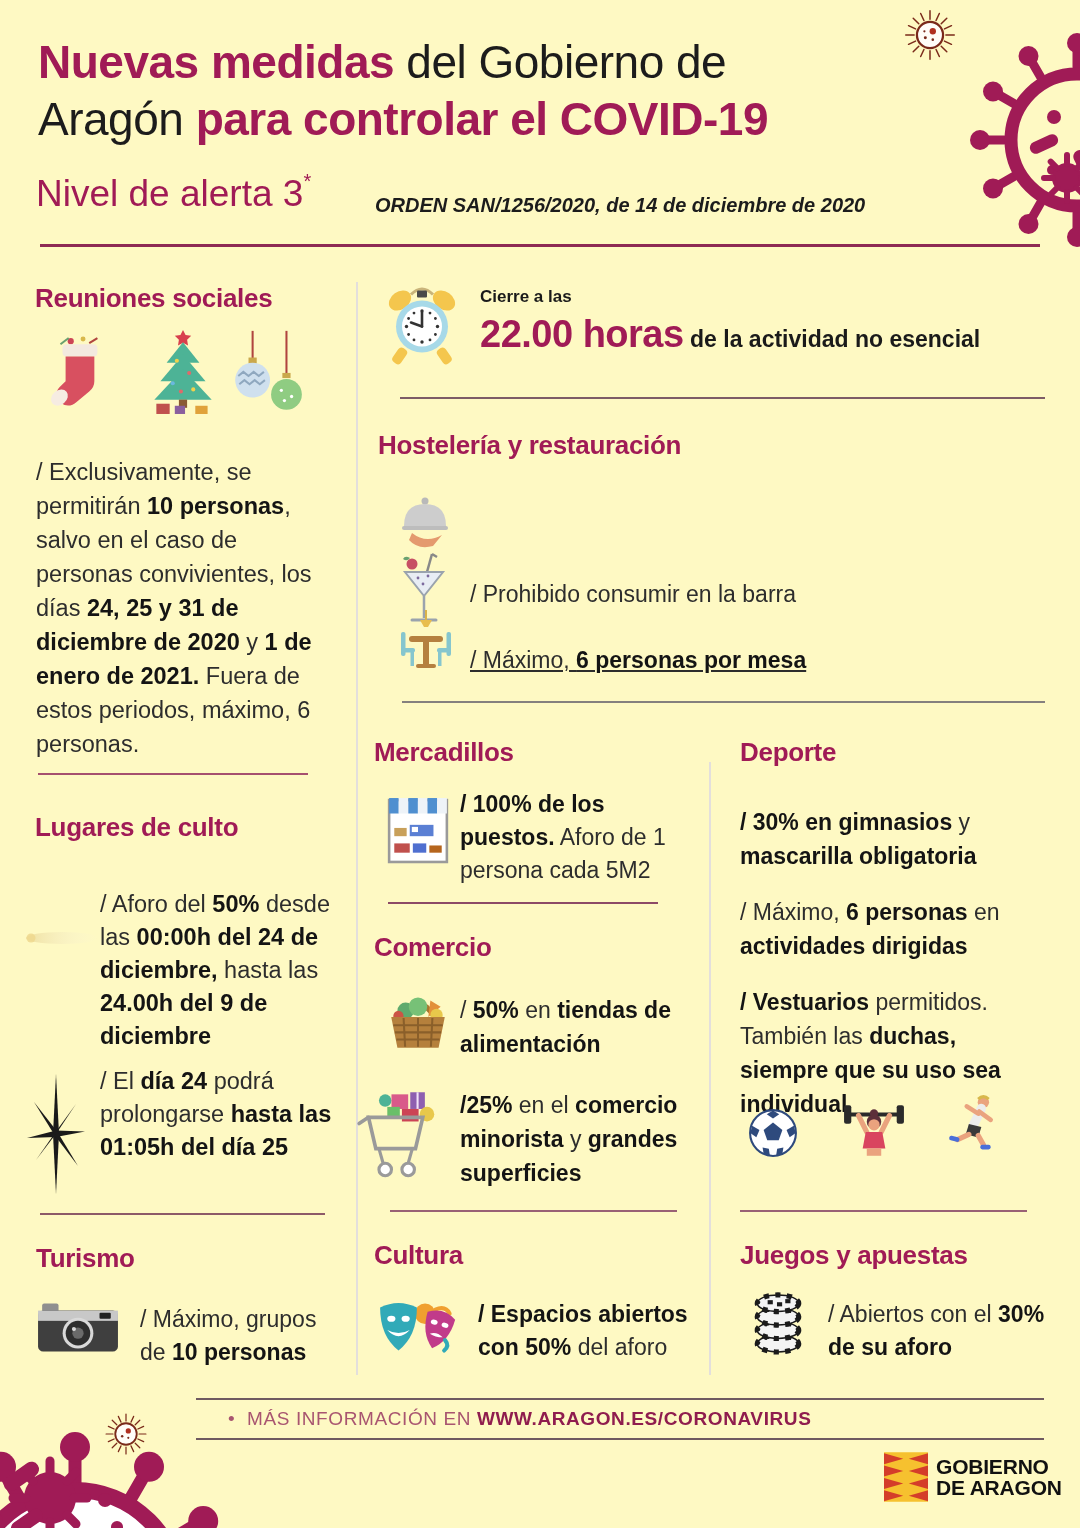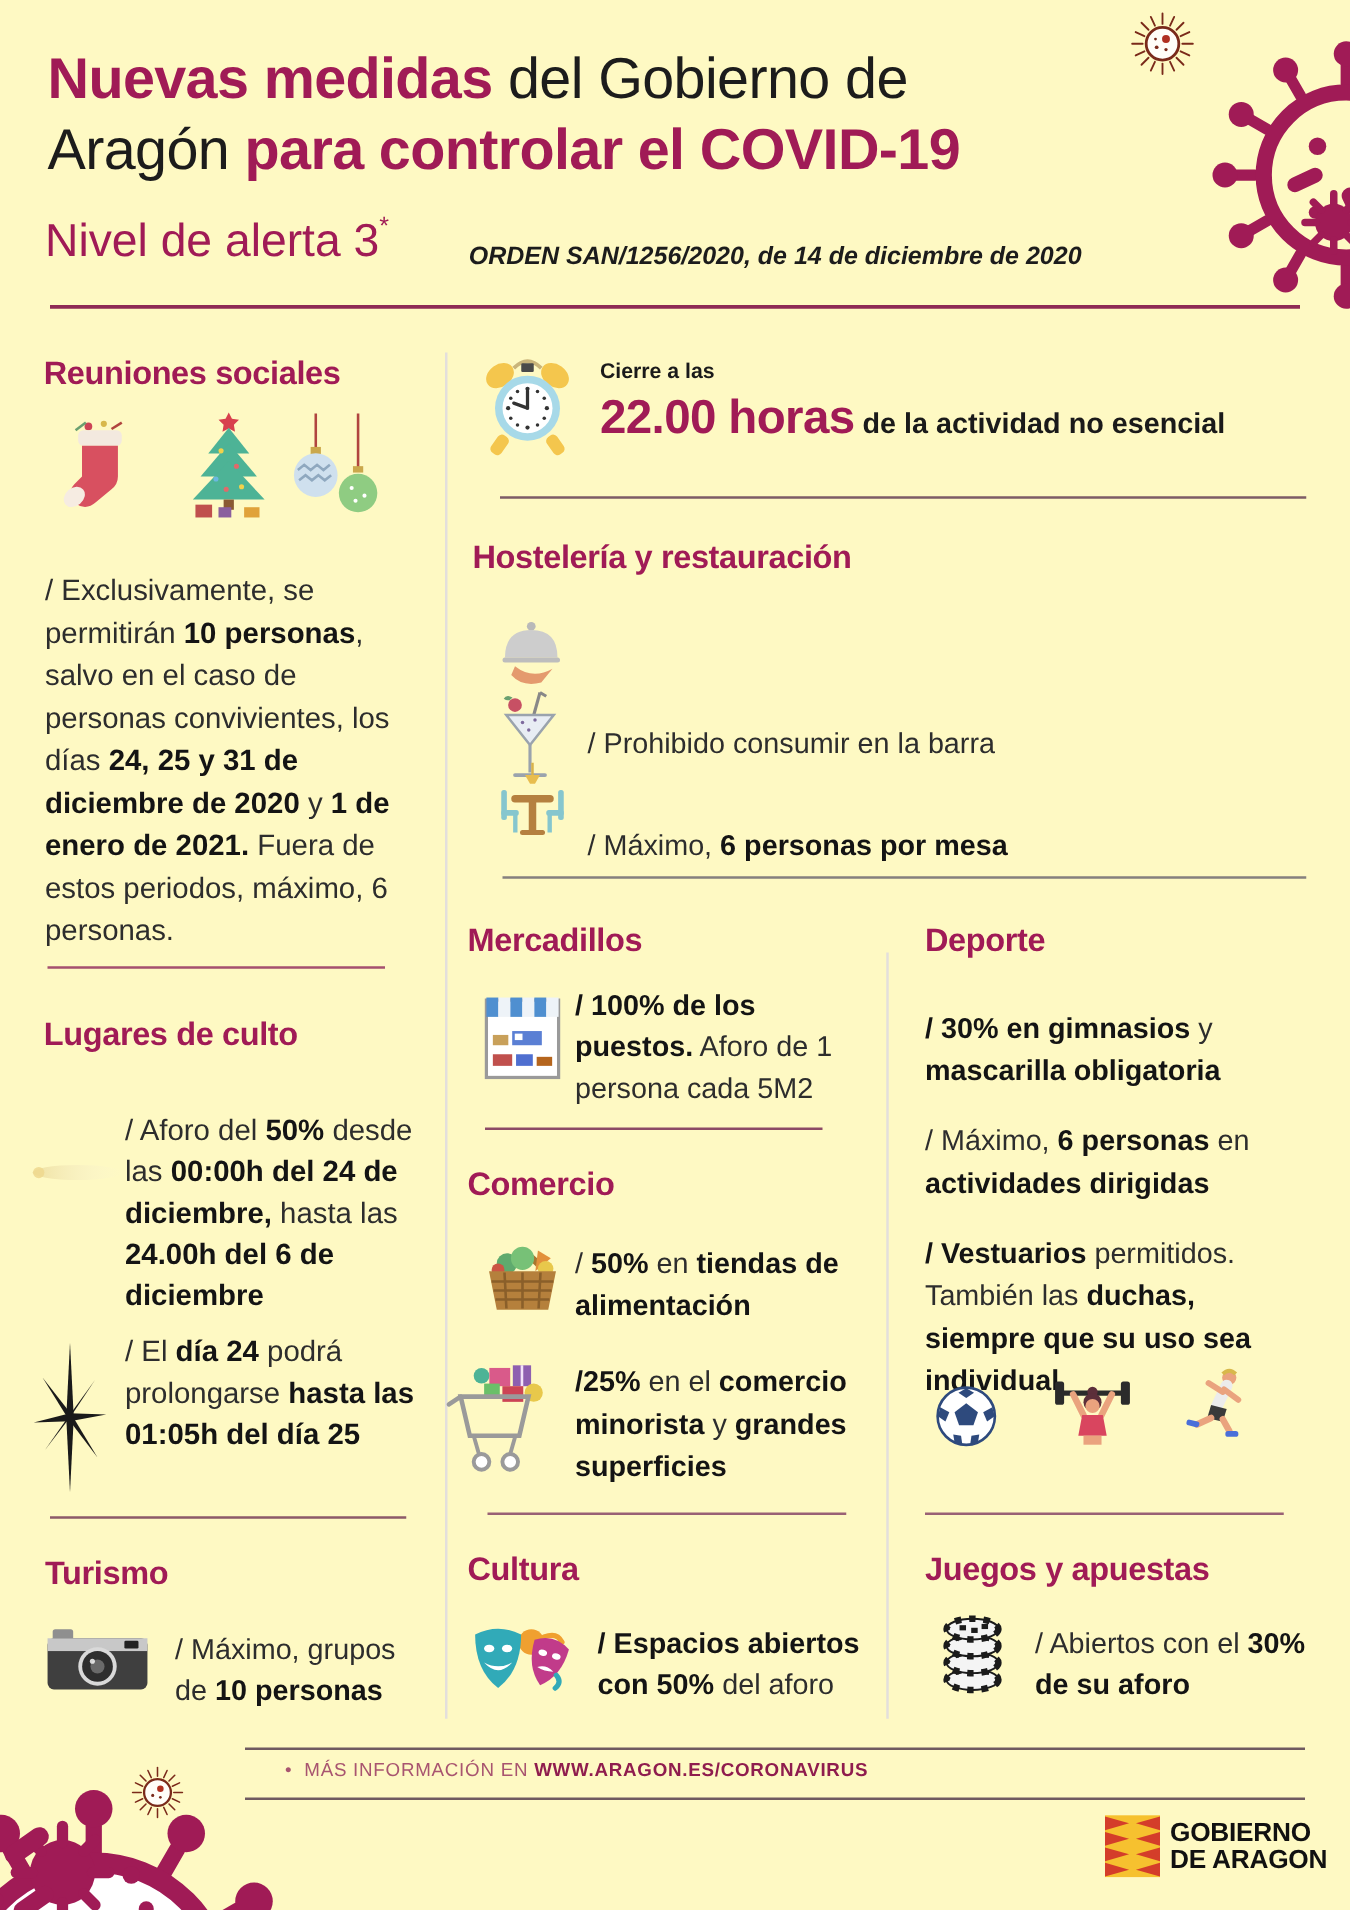--- a/index.html
+++ b/index.html
@@ -17,21 +17,21 @@
   .order{left:375px;top:194px;font-size:20px;font-style:italic;font-weight:bold;color:#1c1c1c;}
   .rule{background:#8e2b55;height:3px;}
   .divider{height:2px;}
   .vline{width:2px;background:#e3dfdc;}
   .section-title{font-size:26px;font-weight:bold;color:#a01b56;letter-spacing:-0.3px;}
   .body-text{font-size:23px;line-height:32px;color:#2d2d2d;}
   .body-text-lg{font-size:23.5px;line-height:34px;color:#2d2d2d;}
   .closure-lead{font-size:17px;font-weight:bold;color:#1a1a1a;}
   .closure-time{font-size:38px;font-weight:bold;color:#a01b56;letter-spacing:-0.5px;}
   .closure-rest{font-size:23px;font-weight:bold;color:#1a1a1a;}
-  .footer-info{font-size:15px;letter-spacing:0.6px;color:#a85570;}
+  .footer-info{font-size:19px;letter-spacing:0.6px;color:#a85570;}
   .footer-info b{color:#8f1d4e;}
   .logo-text{font-size:21px;line-height:21px;font-weight:bold;color:#111;letter-spacing:-0.2px;}
   svg{display:block;}
 </style>
 </head>
 <body>
 
 <div class="page">
 
   <div class="abs title">
@@ -176,21 +176,21 @@
     <defs>
         <linearGradient id="comet-g" x1="0" y1="0" x2="1" y2="0">
       <stop offset="0" stop-color="#eedf9e" stop-opacity="0.95"></stop>
           <stop offset="1" stop-color="#f8f3dd" stop-opacity="0"></stop>
     </linearGradient>
       </defs>
     <ellipse cx="44" cy="20" rx="36" ry="6" fill="url(#comet-g)"></ellipse>
     <circle cx="13" cy="20" r="4.5" fill="#eed88e" opacity="0.85"></circle>
   </svg>
   <div class="abs body-text-lg" style="left:100px;top:888px;width:242px;line-height:33px;">
-    <span>/ Aforo del </span><b>50%</b><span>  desde las </span><b>00:00h del 24 de diciembre,</b><span> hasta las </span><b>24.00h del 6 de diciembre</b>
+    <span>/ Aforo del </span><b>50%</b><span>  desde las </span><b>00:00h del 24 de diciembre,</b><span> hasta las </span><b>24.00h del 9 de diciembre</b>
   </div>
 
   <svg class="abs" style="left:24px;top:1068px;" width="64" height="132" viewBox="0 0 64 124">
     <g fill="#1a1a1a">
       <polygon points="32,2 35,62 32,122 29,62"></polygon>
       <polygon points="3,66 32,58.5 61,59.5 32,65"></polygon>
       <polygon points="10,30 33.5,60 54,94 30.5,63"></polygon>
       <polygon points="52,32 33,60.5 12,88 30.5,61.5"></polygon>
     </g>
   </svg>
@@ -283,21 +283,21 @@
       <rect x="50.5" y="22" width="4.5" height="24" rx="2"></rect>
       <rect x="41" y="38" width="14" height="4.5" rx="2"></rect>
       <rect x="42" y="40" width="3.5" height="16"></rect>
     </g>
     <g fill="#b5803f">
       <rect x="13" y="26" width="34" height="6" rx="3"></rect>
       <rect x="27" y="30" width="6" height="26"></rect>
       <rect x="20" y="54" width="20" height="4" rx="2"></rect>
     </g>
   </svg>
-  <div class="abs body-text" style="left:470px;top:660px;width:560px;">
+  <div class="abs body-text" style="left:470px;top:644px;width:560px;text-decoration:underline;">
     <span>/  Máximo, </span><b>6 personas por mesa</b>
   </div>
 
   <div class="abs divider" style="left:402px;top:701px;width:643px;background:#85807e;"></div>
 
   <div class="abs section-title" style="left:374px;top:737px;">Mercadillos</div>
   <svg class="abs" style="left:385px;top:793px;" width="66" height="74" viewBox="0 0 64 70">
     <rect x="4" y="6" width="56" height="60" fill="#ffffff" stroke="#9a9a9a" stroke-width="2.5"></rect>
     <g>
       <rect x="4" y="4" width="9.3" height="15" fill="#4f8fd0"></rect>

